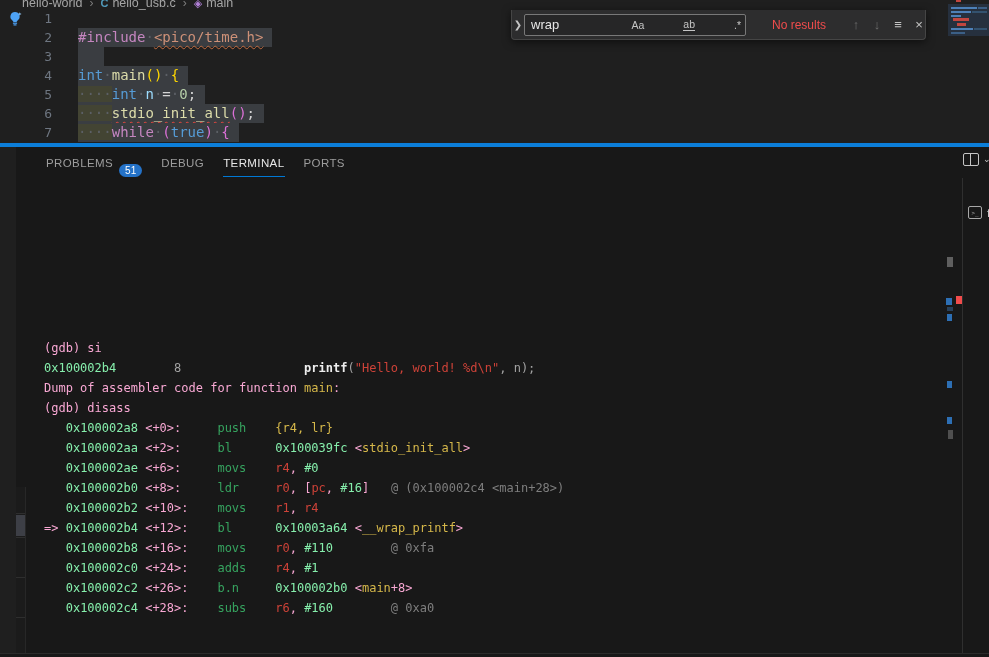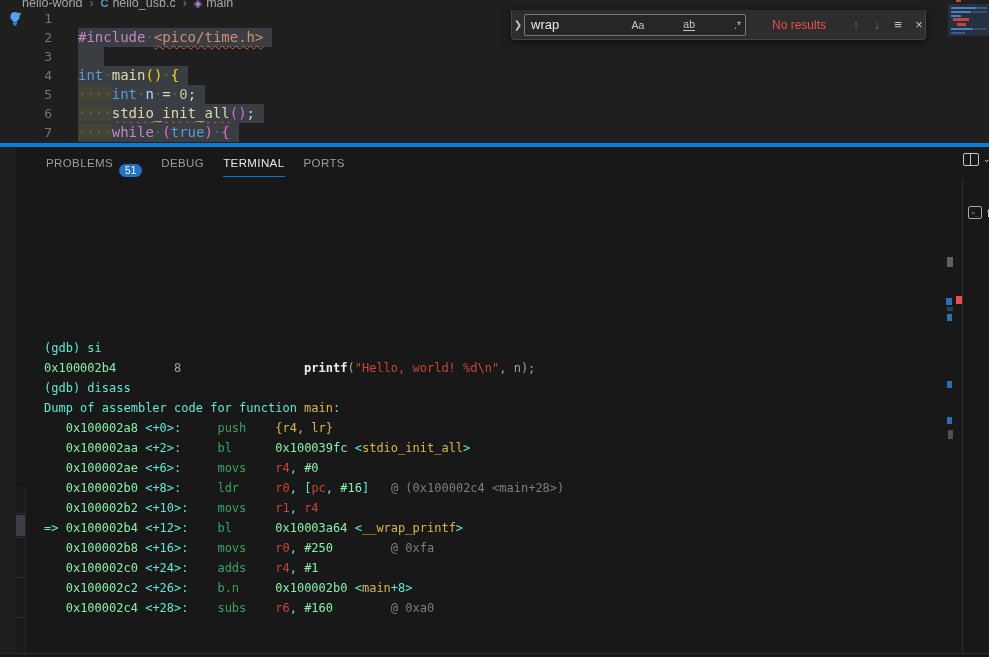--- a/index.html
+++ b/index.html
@@ -62,21 +62,21 @@
   .panel-actions{position:absolute;left:947px;top:6px;display:flex;align-items:center;gap:4px;}
   .split-ico{position:relative;width:14px;height:11px;border:1px solid #c5c5c5;border-radius:2px;display:inline-block;}
   .split-ico::after{content:"";position:absolute;left:6px;top:0;bottom:0;width:1px;background:#c5c5c5;}
   .chev{color:#c5c5c5;font-size:9px;margin-top:-2px;}
   .edge-ico{position:absolute;left:984px;top:15px;width:6px;height:2px;background:#c5c5c5;}
 
   
   .terminal{position:absolute;left:28px;top:191px;width:900px;font-family:"DejaVu Sans Mono",monospace;
             font-size:12px;line-height:20px;color:#cccccc;}
   .term-line{height:20px;white-space:pre;}
-  .t-def{color:#5eead4}.t-blu{color:#86efac}.t-grn{color:#36a35f}.t-red{color:#cd4238}
+  .t-def{color:#f9a8d4}.t-blu{color:#86efac}.t-grn{color:#36a35f}.t-red{color:#cd4238}
   .t-yel{color:#d6b84a}.t-gry{color:#7e7e7e}.t-dim{color:#a2a2a2}
   .t-wht{color:#ededed;font-weight:bold}
 
   
   .deco{position:absolute;}
 
   
   .term-sidebar{position:absolute;left:946px;top:31px;width:43px;}
   .term-sidebar-border{position:absolute;left:946px;top:31px;width:1px;height:475px;background:#2f2f2f;}
   .term-item{display:flex;align-items:center;gap:5px;height:23px;padding-left:6px;color:#c9c9c9;
@@ -188,29 +188,29 @@
 
     <div class="panel-actions">
       <span class="split-ico"></span>
       <span class="chev">⌄</span>
     </div>
     <div class="edge-ico"></div>
 
     <div class="terminal" id="terminal-lines">
         <div class="term-line"><span class="t-def">(gdb) si</span></div>
         <div class="term-line"><span class="t-blu">0x100002b4</span><span>        </span><span class="t-dim">8</span><span>                 </span><span class="t-wht">printf</span><span class="t-dim">(</span><span class="t-red">"Hello, world! %d\n"</span><span class="t-dim">, n);</span></div>
+        <div class="term-line"><span class="t-def">Dump of assembler code for function </span><span class="t-yel">main</span><span class="t-def">:</span></div>
         <div class="term-line"><span class="t-def">(gdb) disass</span></div>
-        <div class="term-line"><span class="t-def">Dump of assembler code for function </span><span class="t-yel">main</span><span class="t-def">:</span></div>
         <div class="term-line"><span>   </span><span class="t-blu">0x100002a8</span><span class="t-def"> &lt;+0&gt;:</span><span>     </span><span class="t-grn">push</span><span>    </span><span class="t-yel">{r4, lr}</span></div>
         <div class="term-line"><span>   </span><span class="t-blu">0x100002aa</span><span class="t-def"> &lt;+2&gt;:</span><span>     </span><span class="t-grn">bl</span><span>      </span><span class="t-blu">0x100039fc</span><span class="t-def"> &lt;</span><span class="t-yel">stdio_init_all</span><span class="t-def">&gt;</span></div>
         <div class="term-line"><span>   </span><span class="t-blu">0x100002ae</span><span class="t-def"> &lt;+6&gt;:</span><span>     </span><span class="t-grn">movs</span><span>    </span><span class="t-red">r4</span><span class="t-def">, </span><span class="t-blu">#0</span></div>
         <div class="term-line"><span>   </span><span class="t-blu">0x100002b0</span><span class="t-def"> &lt;+8&gt;:</span><span>     </span><span class="t-grn">ldr</span><span>     </span><span class="t-red">r0</span><span class="t-def">, [</span><span class="t-red">pc</span><span class="t-def">, </span><span class="t-blu">#16</span><span class="t-def">]</span><span>   </span><span class="t-gry">@ (0x100002c4 &lt;main+28&gt;)</span></div>
         <div class="term-line"><span>   </span><span class="t-blu">0x100002b2</span><span class="t-def"> &lt;+10&gt;:</span><span>    </span><span class="t-grn">movs</span><span>    </span><span class="t-red">r1</span><span class="t-def">, </span><span class="t-red">r4</span></div>
         <div class="term-line"><span class="t-def">=&gt; </span><span class="t-blu">0x100002b4</span><span class="t-def"> &lt;+12&gt;:</span><span>    </span><span class="t-grn">bl</span><span>      </span><span class="t-blu">0x10003a64</span><span class="t-def"> &lt;</span><span class="t-yel">__wrap_printf</span><span class="t-def">&gt;</span></div>
-        <div class="term-line"><span>   </span><span class="t-blu">0x100002b8</span><span class="t-def"> &lt;+16&gt;:</span><span>    </span><span class="t-grn">movs</span><span>    </span><span class="t-red">r0</span><span class="t-def">, </span><span class="t-blu">#250</span><span>        </span><span class="t-gry">@ 0xfa</span></div>
+        <div class="term-line"><span>   </span><span class="t-blu">0x100002b8</span><span class="t-def"> &lt;+16&gt;:</span><span>    </span><span class="t-grn">movs</span><span>    </span><span class="t-red">r0</span><span class="t-def">, </span><span class="t-blu">#110</span><span>        </span><span class="t-gry">@ 0xfa</span></div>
         <div class="term-line"><span>   </span><span class="t-blu">0x100002c0</span><span class="t-def"> &lt;+24&gt;:</span><span>    </span><span class="t-grn">adds</span><span>    </span><span class="t-red">r4</span><span class="t-def">, </span><span class="t-blu">#1</span></div>
         <div class="term-line"><span>   </span><span class="t-blu">0x100002c2</span><span class="t-def"> &lt;+26&gt;:</span><span>    </span><span class="t-grn">b.n</span><span>     </span><span class="t-blu">0x100002b0</span><span class="t-def"> &lt;</span><span class="t-yel">main</span><span class="t-def">+8&gt;</span></div>
         <div class="term-line"><span>   </span><span class="t-blu">0x100002c4</span><span class="t-def"> &lt;+28&gt;:</span><span>    </span><span class="t-grn">subs</span><span>    </span><span class="t-red">r6</span><span class="t-def">, </span><span class="t-blu">#160</span><span>        </span><span class="t-gry">@ 0xa0</span></div>
       </div>
 
     <div class="deco" style="left:931px;top:110px;width:6px;height:10px;background:#5f5f5f"></div>
     <div class="deco" style="left:930px;top:151px;width:6px;height:7px;background:#2d6fb4"></div>
     <div class="deco" style="left:940px;top:149px;width:6px;height:8px;background:#f14c4c"></div>
     <div class="deco" style="left:931px;top:160px;width:6px;height:4px;background:#27415c"></div>
     <div class="deco" style="left:931px;top:167px;width:5px;height:7px;background:#2d6fb4"></div>

